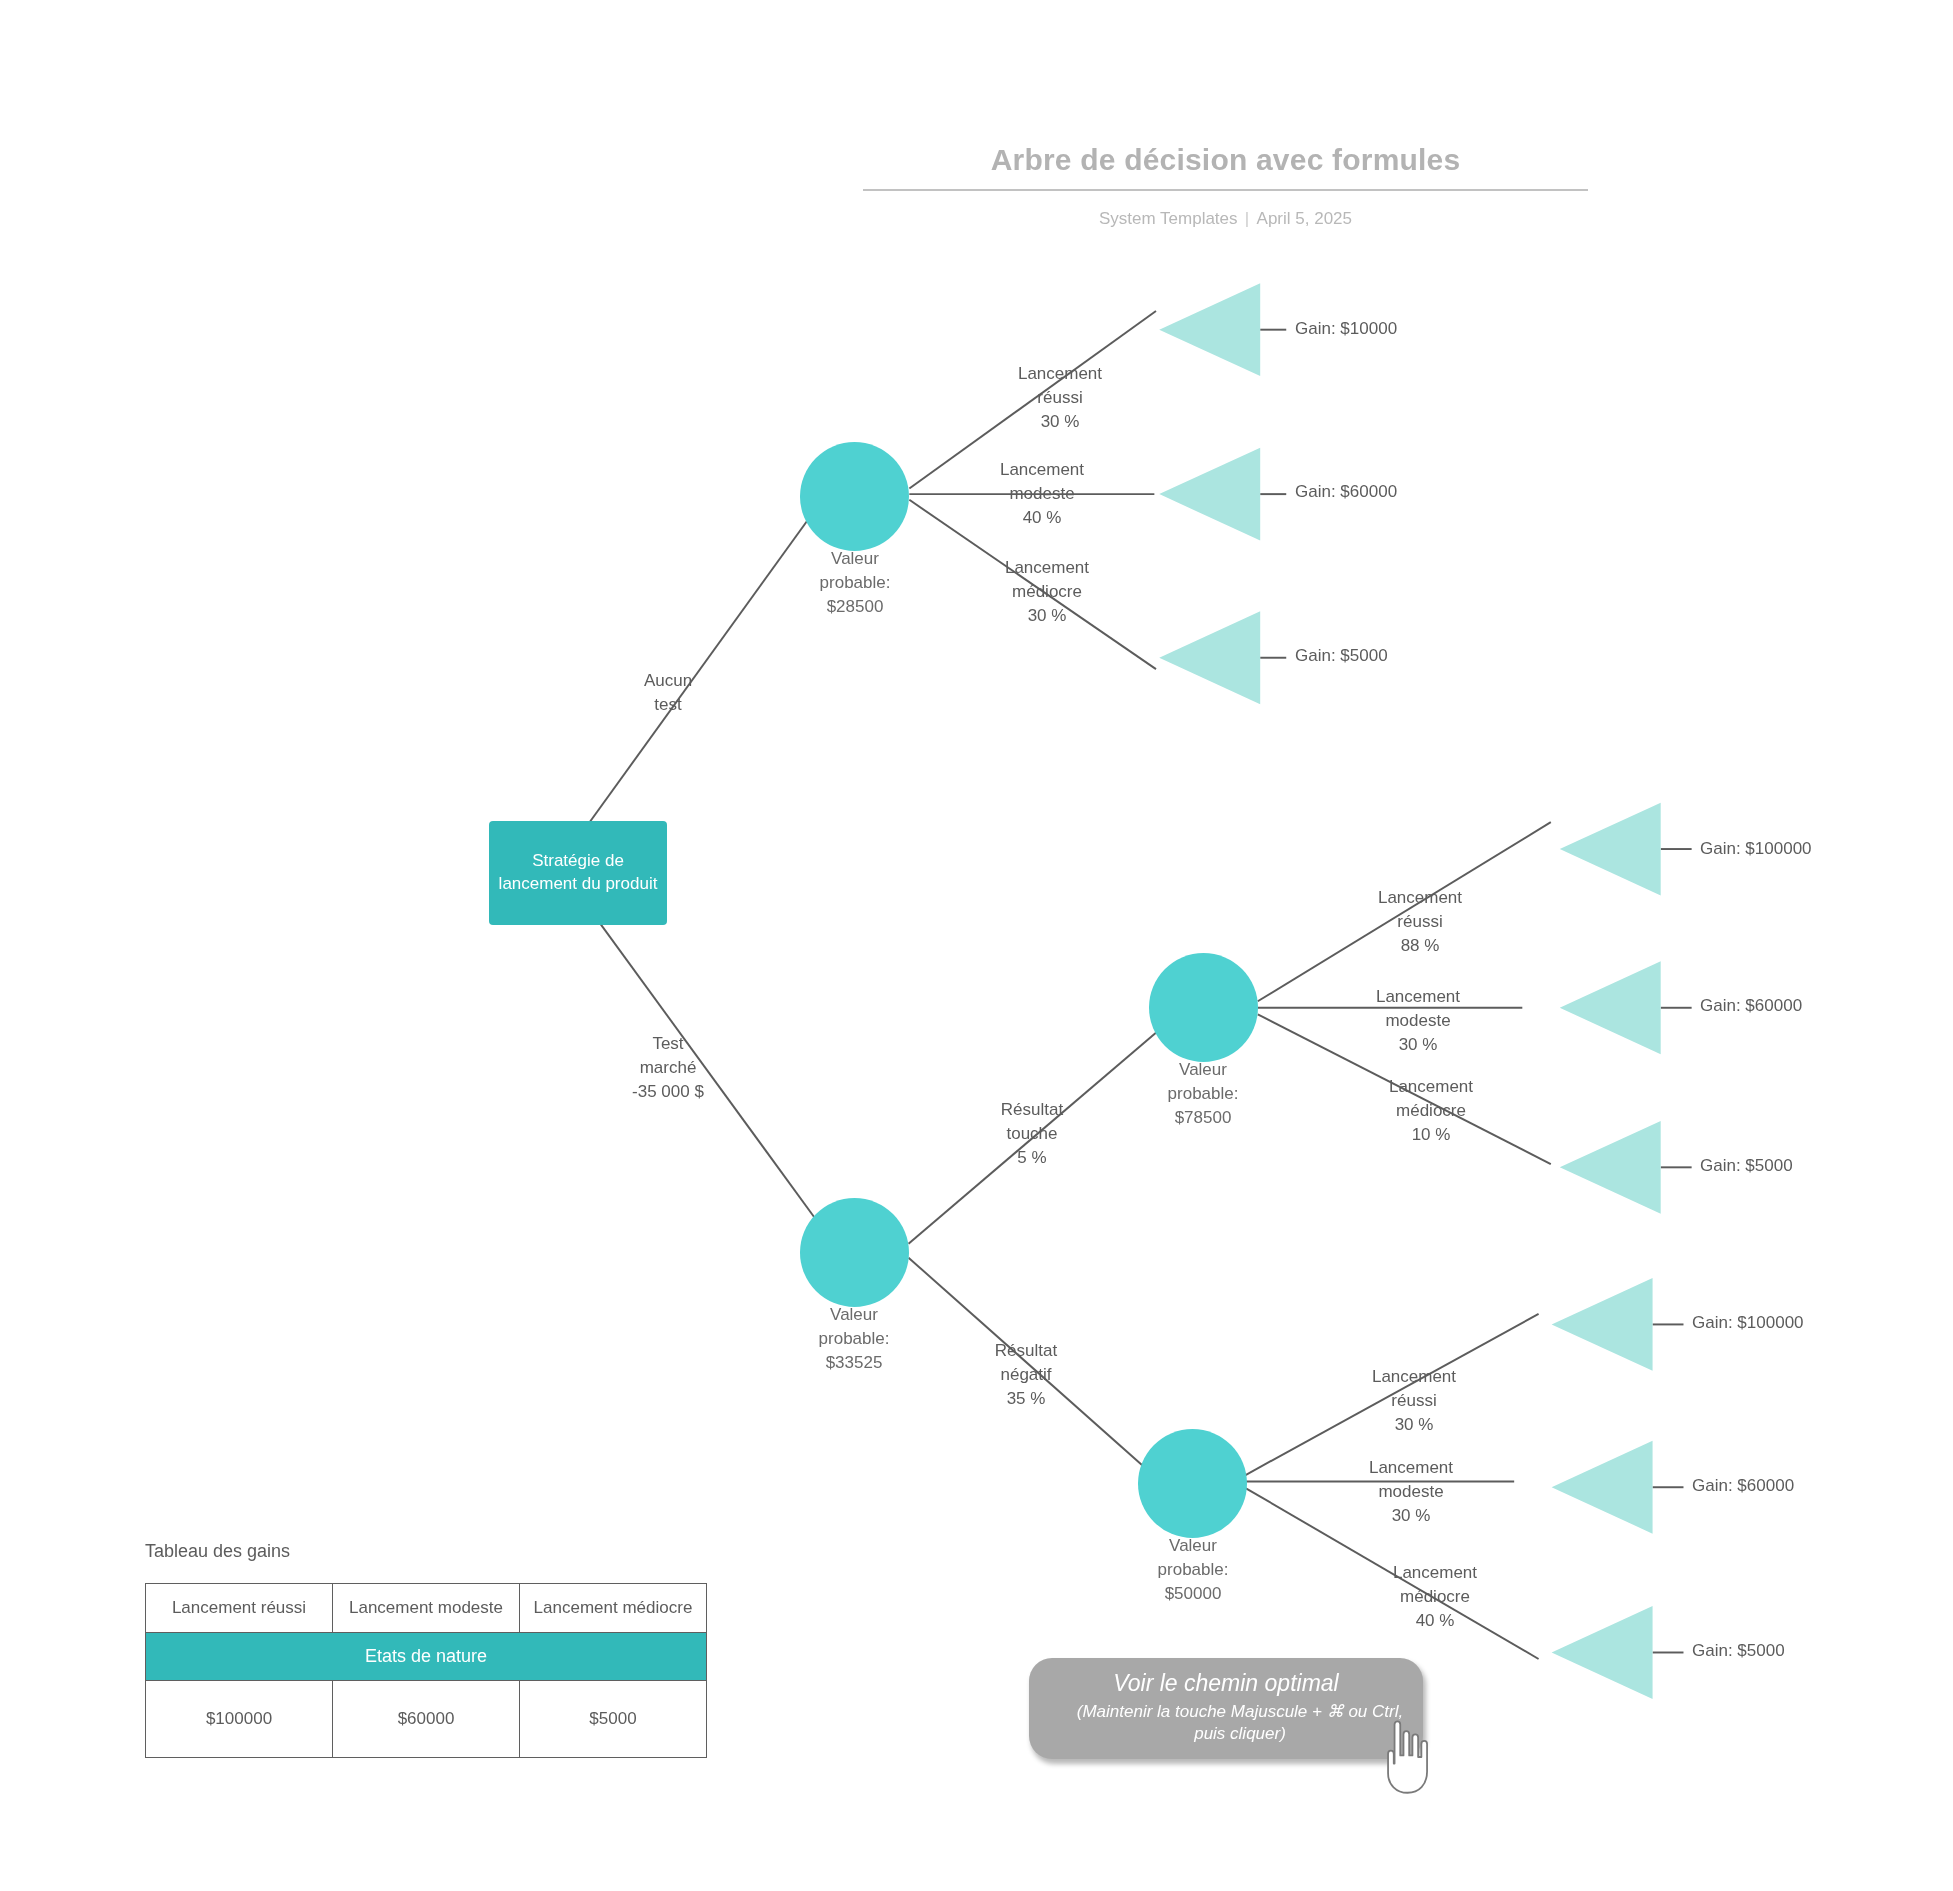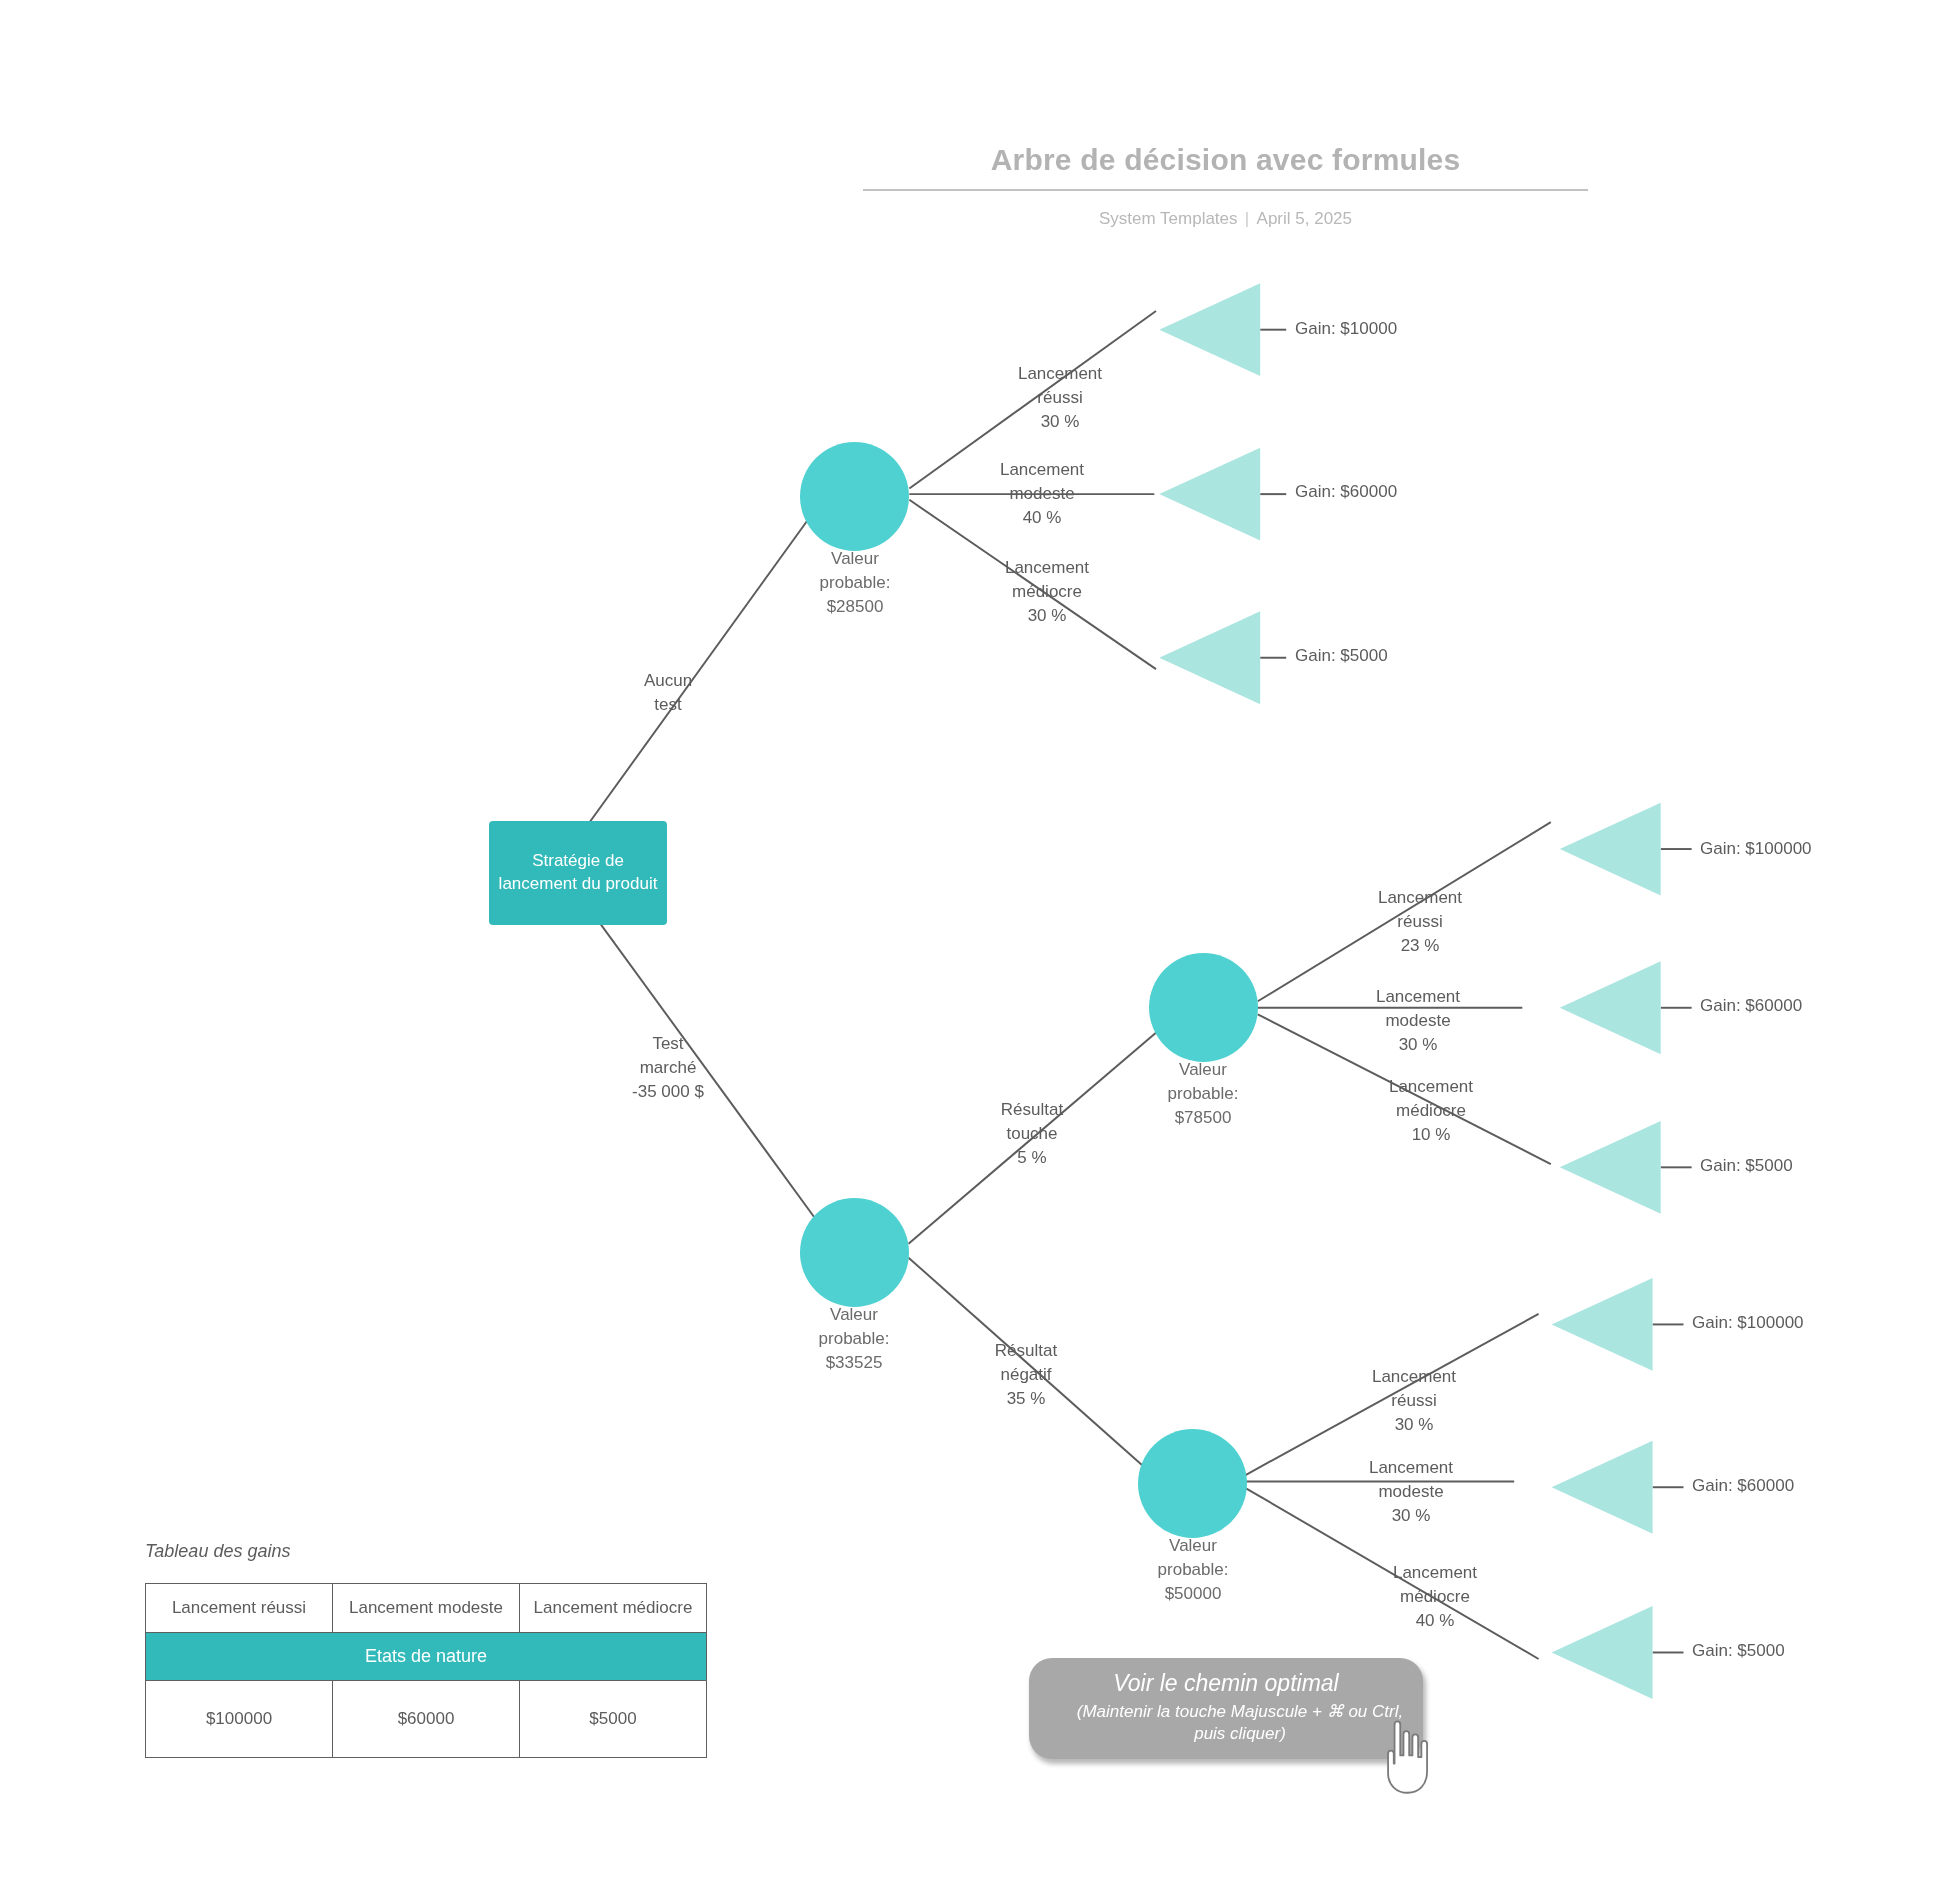--- a/index.html
+++ b/index.html
@@ -107,21 +107,20 @@
   
   .table-wrap {
     position: absolute;
     left: 145px;
     top: 1541px;
   }
   .table-title {
     font-size: 18px;
     color: #5c5c5c;
     margin-bottom: 21px;
-    font-style: italic;
   }
   table.payoff {
     border-collapse: collapse;
     width: 562px;
     table-layout: fixed;
   }
   table.payoff th.states {
     background: #32b9b9;
     color: #ffffff;
     font-weight: normal;
@@ -302,21 +301,21 @@
   <div class="chance-node" style="left:1149px; top:953px; width:109px; height:109px;"></div>
   <div class="node-caption" style="left:1203px; top:1058px;">
     <div>Valeur</div>
     <div>probable:</div>
     <div>$78500</div>
   </div>
 
   <div class="branch-label" style="left:1420px; top:886px;">
     <div>Lancement</div>
     <div>réussi</div>
-    <div>23 %</div>
+    <div>88 %</div>
   </div>
   <div class="branch-label" style="left:1418px; top:985px;">
     <div>Lancement</div>
     <div>modeste</div>
     <div>30 %</div>
   </div>
   <div class="branch-label" style="left:1431px; top:1075px;">
     <div>Lancement</div>
     <div>médiocre</div>
     <div>10 %</div>

